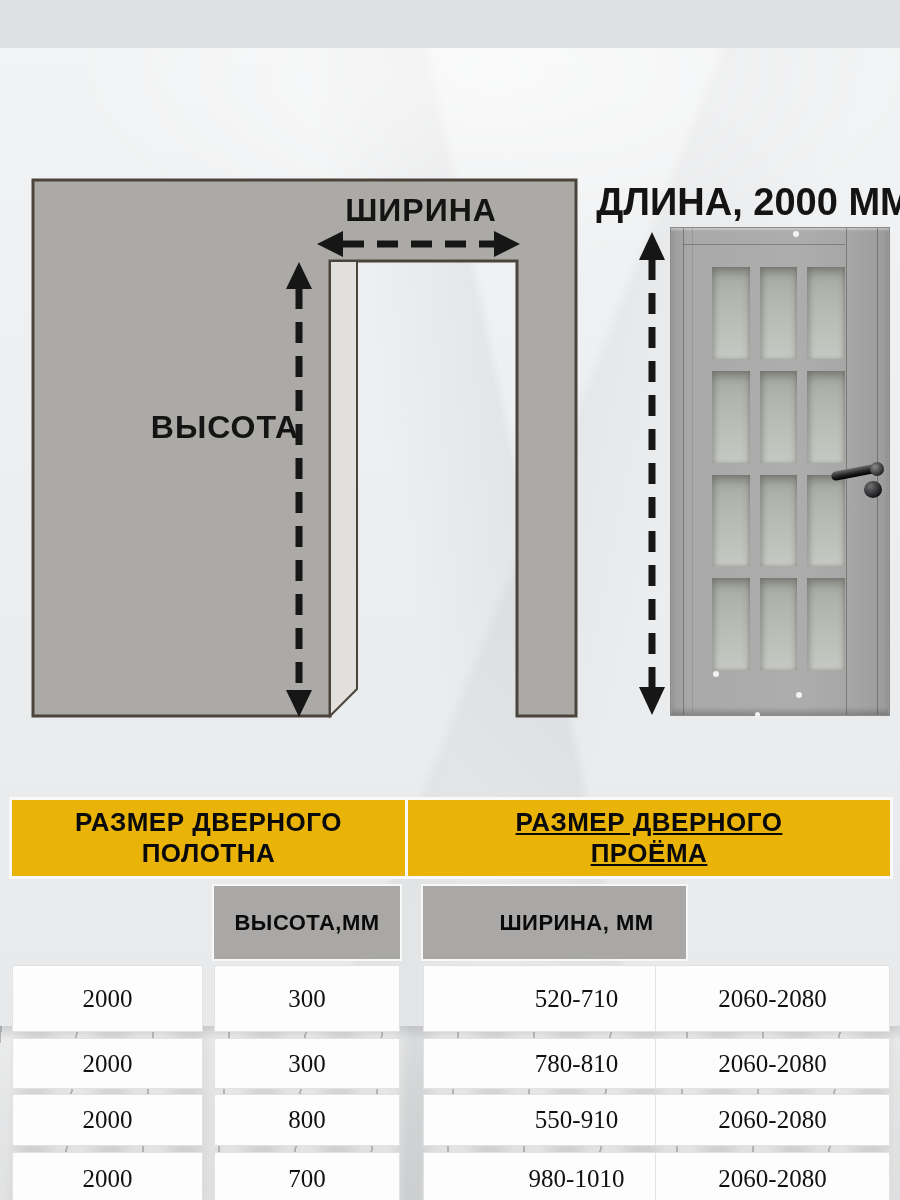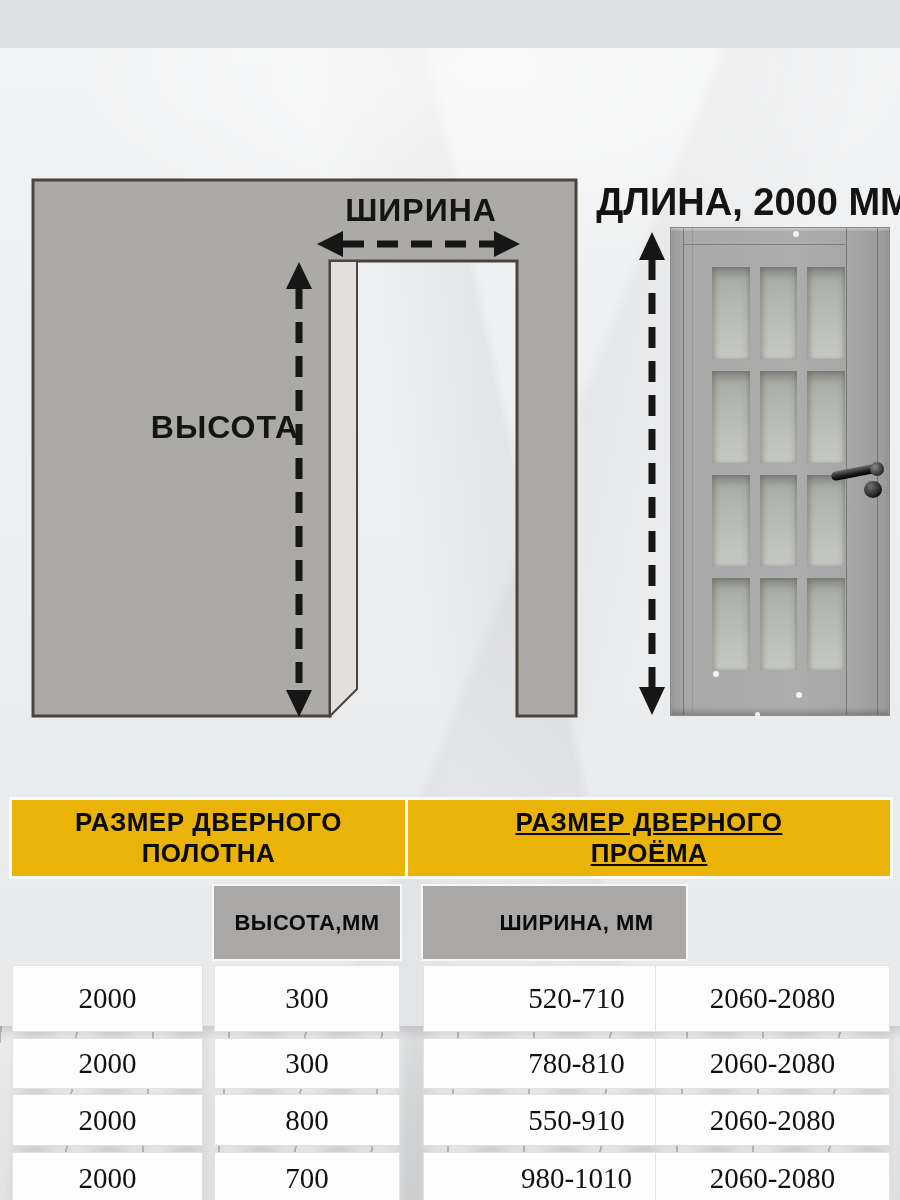--- a/index.html
+++ b/index.html
@@ -54,21 +54,21 @@
   .tbl{position:absolute;left:12px;top:752px;width:878px;height:406px;}
   .cell{position:absolute;display:flex;align-items:center;justify-content:center;
     text-align:center;box-sizing:border-box;}
   .g-cell{background:#eab308;color:#0a0a0a;font-weight:bold;font-size:26px;line-height:1.18;
     letter-spacing:.5px;top:0;height:76px;box-shadow:0 0 0 3px rgba(250,250,250,.95);}
   .g-cell .wrapspan{display:block;width:310px;margin:0 auto;}
   .g1{left:0;width:393px;} .g2{left:396px;width:482px;text-decoration:underline;}
   .h-cell{background:#a9a8a6;color:#0a0a0a;font-weight:bold;font-size:22px;letter-spacing:.5px;
     top:86px;height:73px;box-shadow:0 0 0 2px rgba(250,250,250,.9);}
   .d-cell{background:#fdfdfd;border:1px solid #e2e2e2;color:#111;
-    font-family:"Liberation Serif",serif;font-size:29px;}
+    font-family:"Liberation Serif",serif;font-size:25px;}
   .c1{left:0;width:191px;} .c2{left:202px;width:186px;}
   .c3{left:411px;width:263px;padding-left:44px;} .c4{left:643px;width:235px;}
   .row-r1 .d-cell{top:165px;height:67px;}
   .row-r2 .d-cell{top:238px;height:51px;}
   .row-r3 .d-cell{top:294px;height:52px;}
   .row-r4 .d-cell{top:352px;height:53px;}
 </style>
 </head>
 <body>
 

